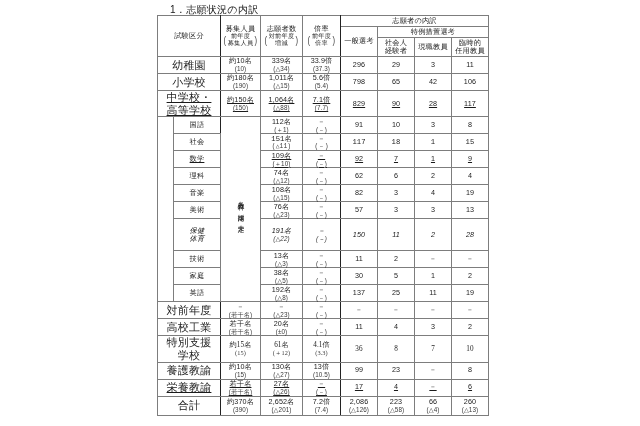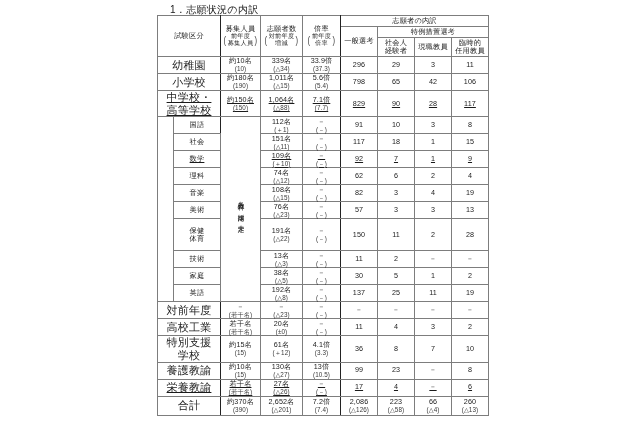--- a/index.html
+++ b/index.html
@@ -256,21 +256,21 @@
           <td class="num rt">
             <span class="main-val">10</span>
           </td>
           <td class="num rt">
             <span class="main-val">3</span>
           </td>
           <td class="num rt">
             <span class="main-val">8</span>
           </td>
         </tr>
-        <tr style="height: 17px;">
+        <tr style="height: 17px; font-family: Liberation Mono, monospace;">
           <td class="subj thk-r">
             <div>社会</div>
           </td>
           <td class="num ">
             <span class="main-val">151名</span>
             <span class="sub-val">(△11)</span>
           </td>
           <td class="num thk-r">
             <span class="main-val">－</span>
             <span class="sub-val">(－)</span>
@@ -381,21 +381,21 @@
           <td class="num rt">
             <span class="main-val">3</span>
           </td>
           <td class="num rt">
             <span class="main-val">3</span>
           </td>
           <td class="num rt">
             <span class="main-val">13</span>
           </td>
         </tr>
-        <tr style="height: 32px;">
+        <tr style="height: 32px; font-style: italic;">
           <td class="subj thk-r">
             <div>保健</div>
             <div>体育</div>
           </td>
           <td class="num ">
             <span class="main-val">191名</span>
             <span class="sub-val">(△22)</span>
           </td>
           <td class="num thk-r">
             <span class="main-val">－</span>
@@ -540,21 +540,21 @@
           <td class="num rt">
             <span class="main-val">4</span>
           </td>
           <td class="num rt">
             <span class="main-val">3</span>
           </td>
           <td class="num rt">
             <span class="main-val">2</span>
           </td>
         </tr>
-        <tr style="height: 17px;">
+        <tr style="height: 17px; font-family: Liberation Serif, serif;">
           <td colspan="2" class="cat thk-r">
             <div>特別支援</div>
             <div>学校</div>
           </td>
           <td class="num ">
             <span class="main-val">約15名</span>
             <span class="sub-val">(15)</span>
           </td>
           <td class="num ">
             <span class="main-val">61名</span>

